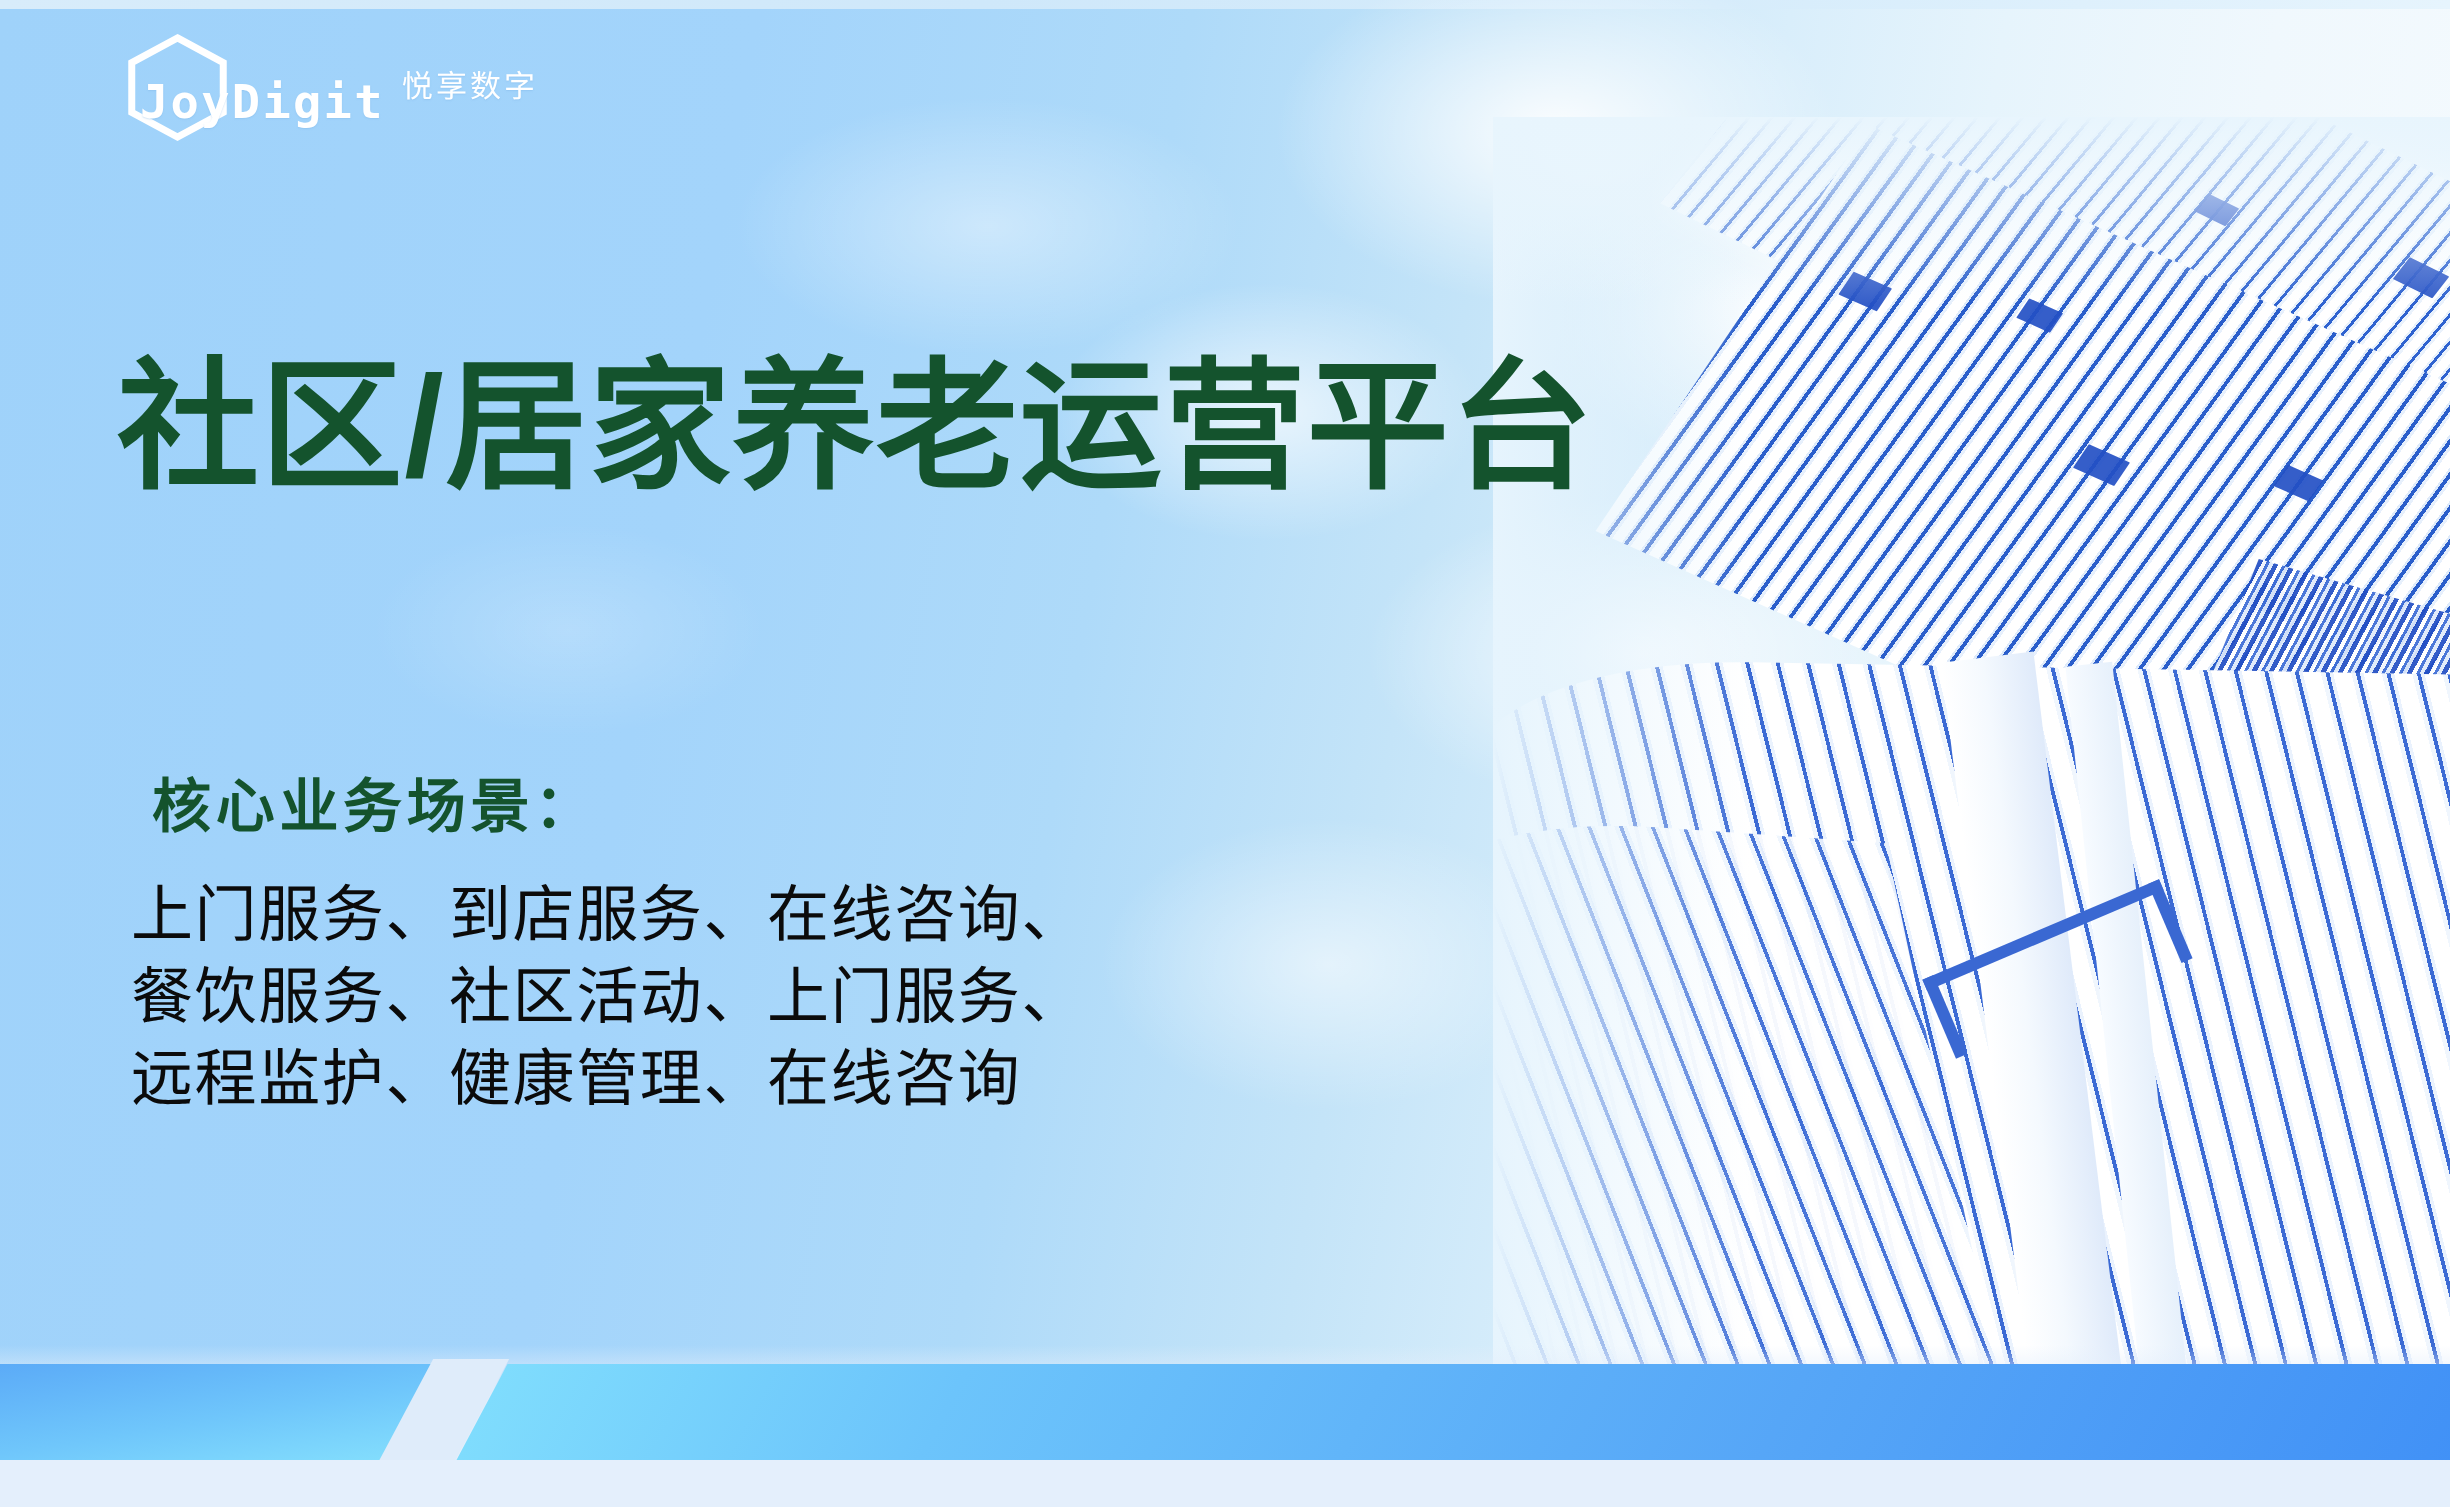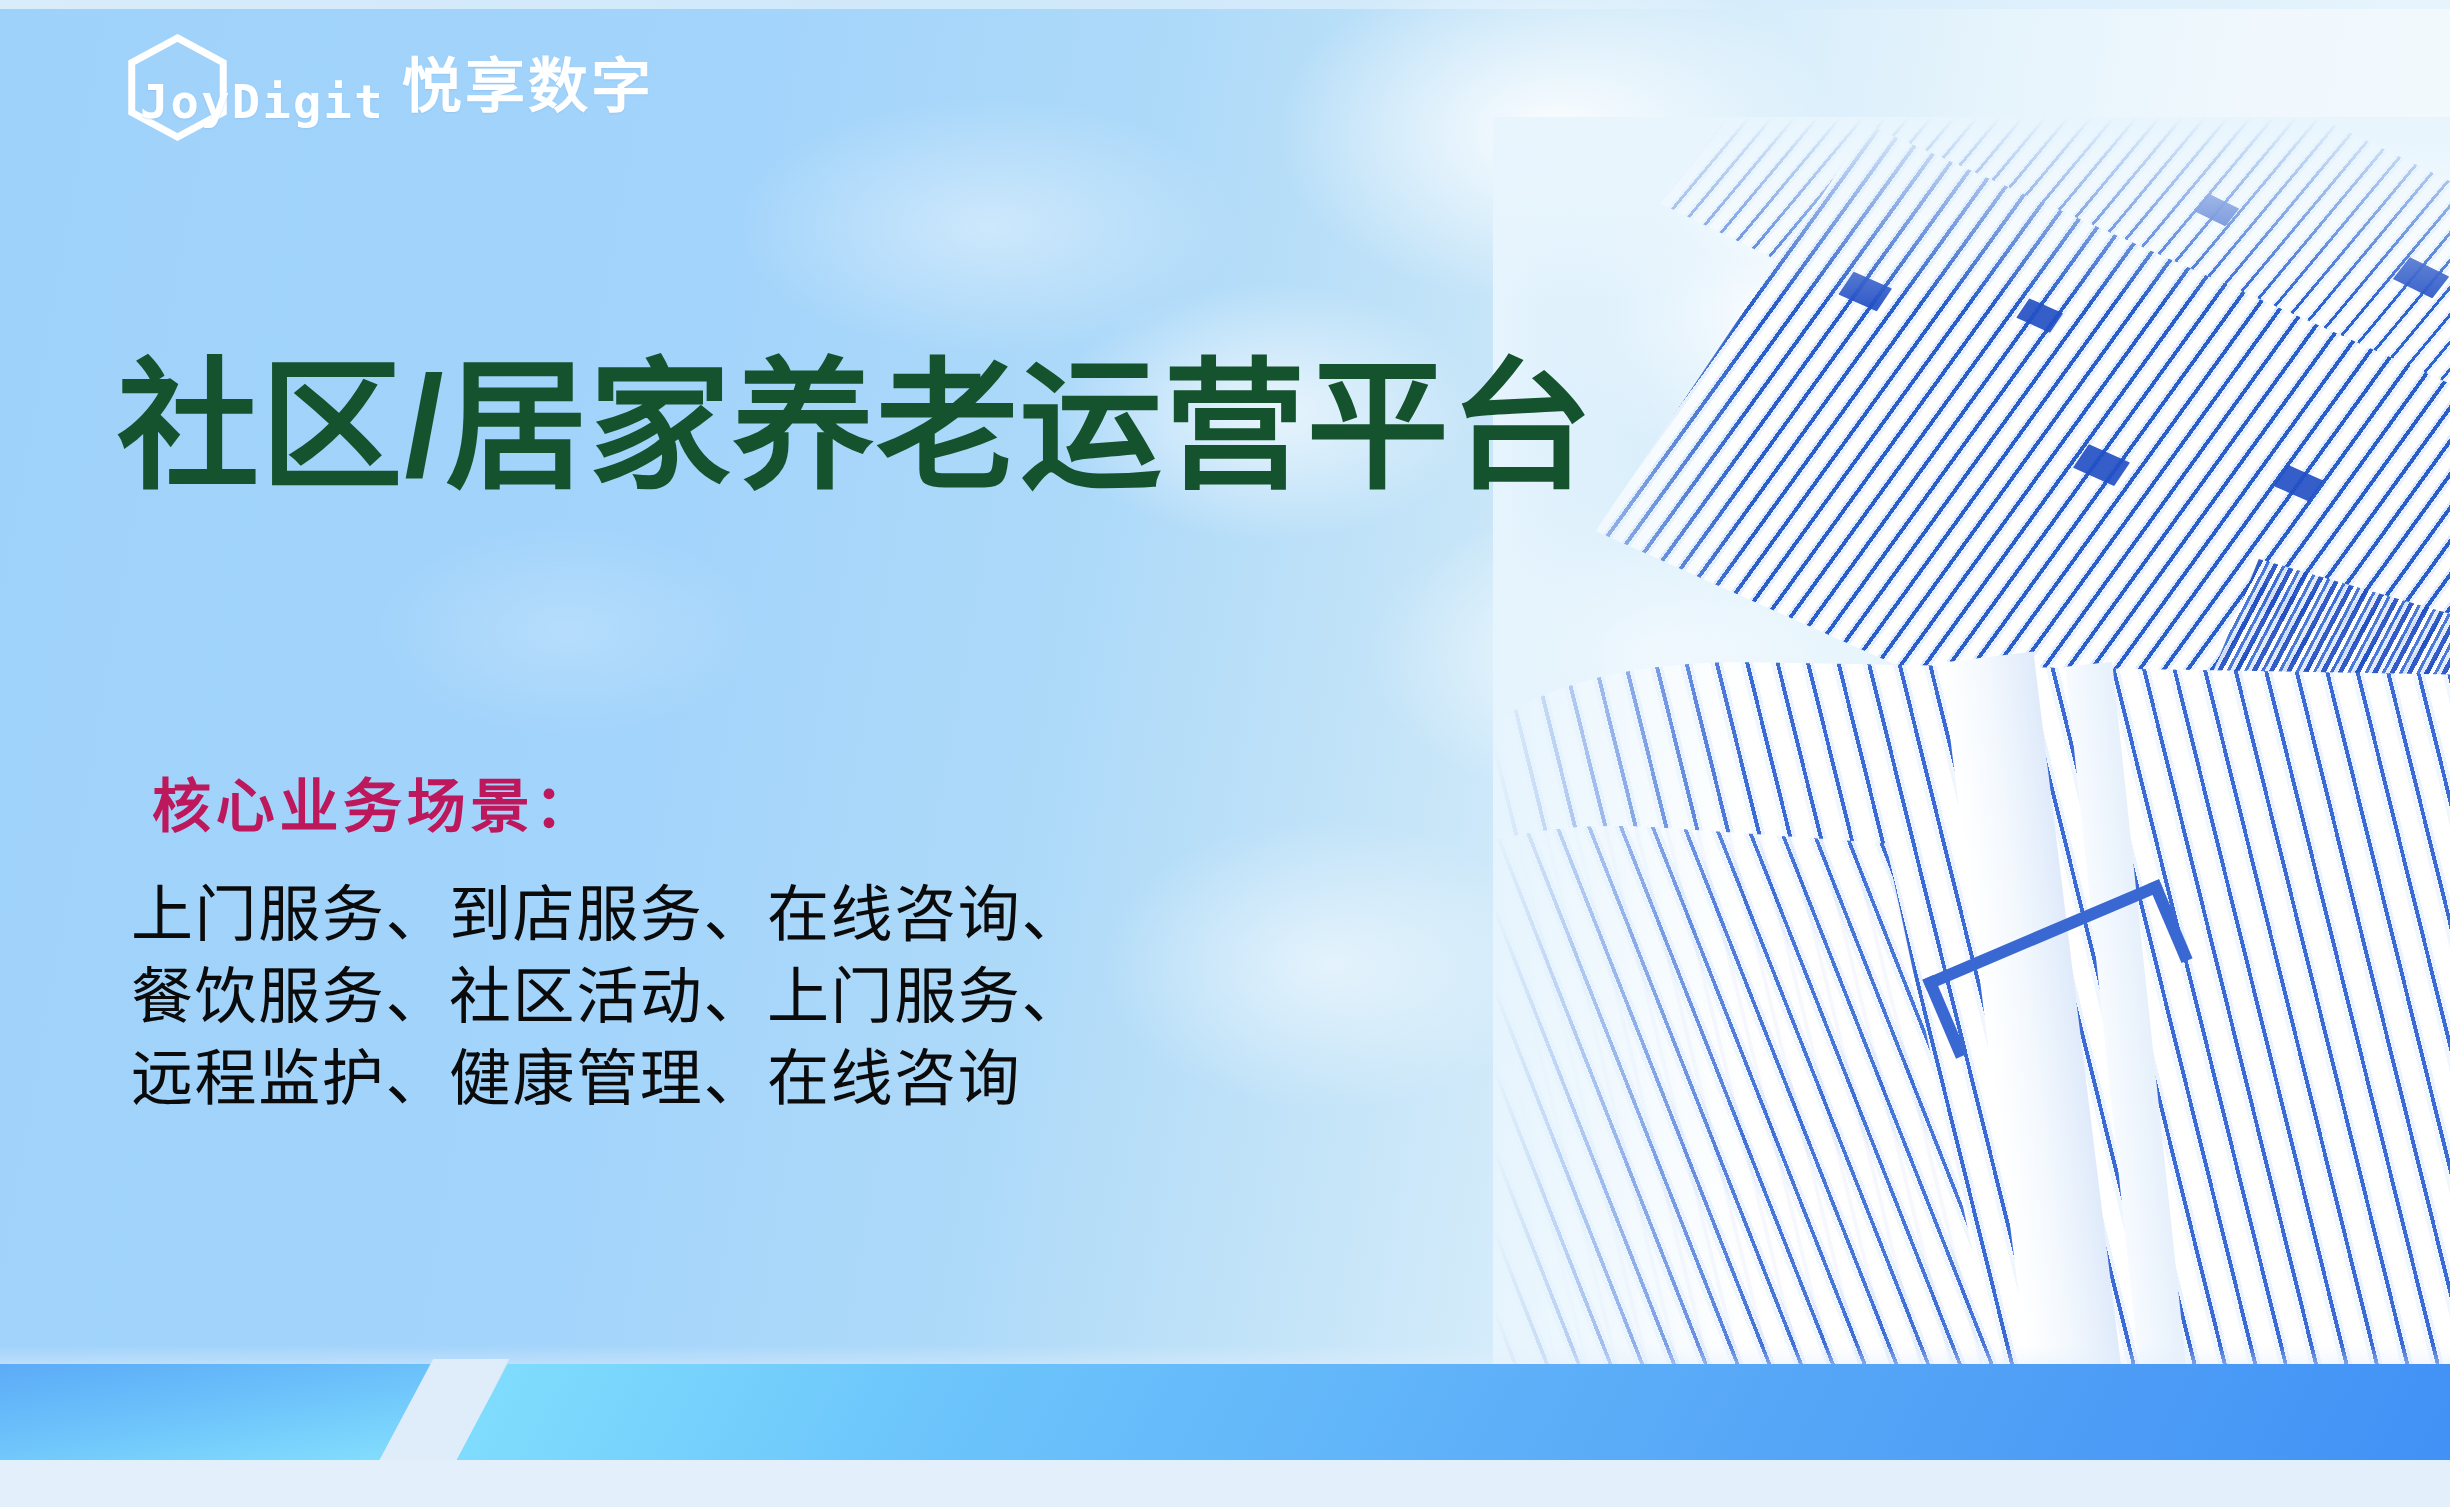--- a/index.html
+++ b/index.html
@@ -232,22 +232,22 @@
     font-weight: 700;
     letter-spacing: 2.3px;
     color: #ffffff;
     font-family: "DejaVu Sans Mono", "Liberation Mono", monospace;
     text-shadow: 0 0.8px 1.6px rgba(120,175,225,.35);
     line-height: 1;
     margin-top: 29px;
   }
   .logo-cn {
     position: relative;
-    font-size: 60px;
-    font-weight: 700;
+    font-size: 31px;
+    font-weight: 400;
     letter-spacing: 3.1px;
     color: #ffffff;
     line-height: 1;
     text-shadow: 0 0.8px 1.6px rgba(120,175,225,.35);
   }
 
   
   .headline {
     position: absolute;
     left: 117px;
@@ -262,21 +262,21 @@
   }
 
   
   .subheading {
     position: absolute;
     left: 152px;
     top: 778px;
     z-index: 20;
     font-size: 59px;
     font-weight: 900;
-    color: #be185d;
+    color: #14532d;
     letter-spacing: 4.7px;
     line-height: 1;
     white-space: nowrap;
   }
 
   
   .body-lines {
     position: absolute;
     left: 131px;
     top: 874px;

